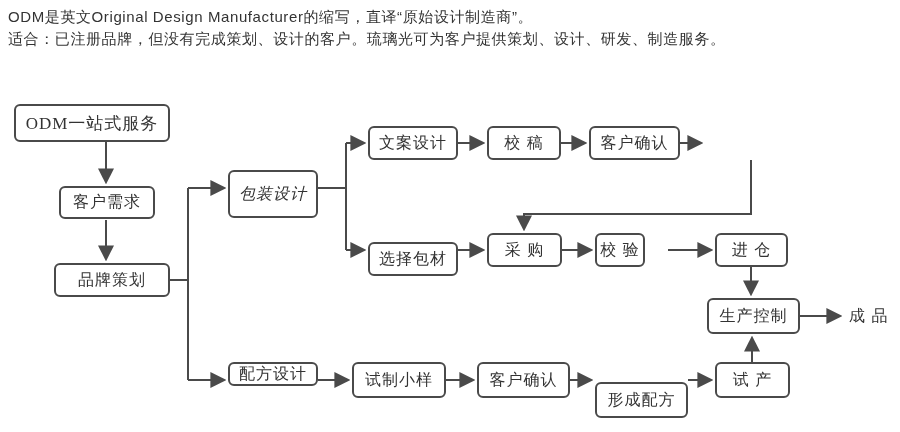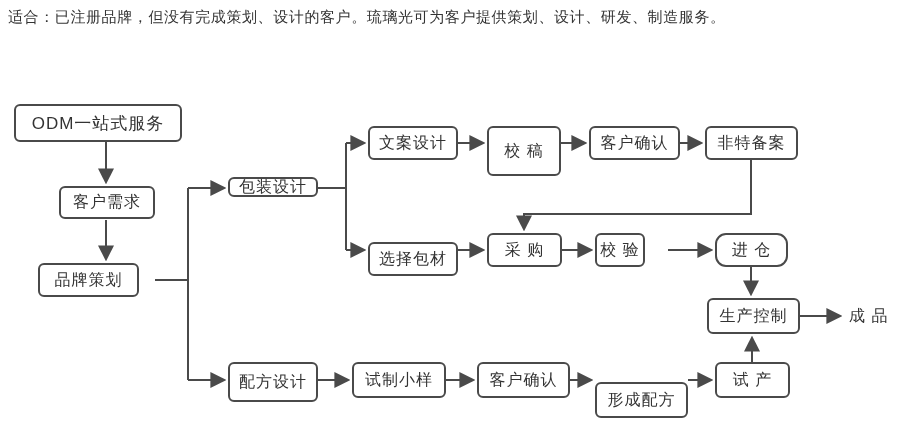--- a/index.html
+++ b/index.html
@@ -35,20 +35,21 @@
     letter-spacing: 1px;
     white-space: nowrap;
   }
 </style>
 </head>
 <body>
 
 <div class="page">
 
   <div class="intro">
+    <p class="intro-line">ODM是英文Original Design Manufacturer的缩写，直译“原始设计制造商”。</p>
     <p class="intro-line">适合：已注册品牌，但没有完成策划、设计的客户。琉璃光可为客户提供策划、设计、研发、制造服务。</p>
   </div>
 
   <svg class="connectors" width="900" height="432" xmlns="http://www.w3.org/2000/svg">
     <defs>
       <marker id="arw" viewBox="0 0 10 10" refX="8.5" refY="5" markerWidth="8" markerHeight="8" orient="auto">
         <path d="M0,0 L10,5 L0,10 z" fill="#4a4a4a"></path>
       </marker>
     </defs>
     <path class="edge arrow" d="M106,142 V182"></path>
@@ -70,77 +71,74 @@
     <path class="edge arrow" d="M668,250 H711"></path>
     <path class="edge arrow" d="M751,267 V294"></path>
     <path class="edge arrow" d="M800,316 H840"></path>
     <path class="edge arrow" d="M752,362 V338"></path>
     <path class="edge arrow" d="M318,380 H348"></path>
     <path class="edge arrow" d="M446,380 H473"></path>
     <path class="edge arrow" d="M570,380 H591"></path>
     <path class="edge arrow" d="M688,380 H711"></path>
   </svg>
 
-  <div class="node node-lg" style="left:14px; top:104px; width:168px; height:38px;">
+  <div class="node node-lg" style="left:14px; top:104px; width:156px; height:38px;font-family:Liberation Serif, serif;">
     <span>ODM一站式服务</span>
   </div>
 
   <div class="node" style="left:59px; top:186px; width:96px; height:33px;">
     <span>客户需求</span>
   </div>
 
-  <div class="node" style="left:38px; top:263px; width:101px; height:34px;">
+  <div class="node" style="left:54px; top:263px; width:116px; height:34px;">
     <span>品牌策划</span>
   </div>
 
-  <div class="node" style="left:228px; top:177px; width:90px; height:20px;">
+  <div class="node" style="left:228px; top:170px; width:90px; height:48px;font-style:italic;">
     <span>包装设计</span>
   </div>
 
   <div class="node" style="left:368px; top:126px; width:90px; height:34px;">
     <span>文案设计</span>
   </div>
 
-  <div class="node" style="left:487px; top:126px; width:74px; height:50px;">
+  <div class="node" style="left:487px; top:126px; width:74px; height:34px;">
     <span>校 稿</span>
   </div>
 
   <div class="node" style="left:589px; top:126px; width:91px; height:34px;">
     <span>客户确认</span>
   </div>
 
-  <div class="node" style="left:705px; top:126px; width:93px; height:34px;">
-    <span>非特备案</span>
-  </div>
 
   <div class="node" style="left:368px; top:233px; width:90px; height:34px;margin-top:9px;">
     <span>选择包材</span>
   </div>
 
   <div class="node" style="left:487px; top:233px; width:75px; height:34px;">
     <span>采 购</span>
   </div>
 
   <div class="node" style="left:595px; top:233px; width:50px; height:34px;">
     <span>校 验</span>
   </div>
 
-  <div class="node" style="left:715px; top:233px; width:73px; height:34px;border-radius:11px;">
+  <div class="node" style="left:715px; top:233px; width:73px; height:34px;">
     <span>进 仓</span>
   </div>
 
   <div class="node" style="left:707px; top:298px; width:93px; height:36px;">
     <span>生产控制</span>
   </div>
 
   <div class="plain" style="left:849px; top:306px; width:50px; height:20px;">
     <span>成 品</span>
   </div>
 
-  <div class="node" style="left:228px; top:362px; width:90px; height:40px;">
+  <div class="node" style="left:228px; top:362px; width:90px; height:24px;">
     <span>配方设计</span>
   </div>
 
   <div class="node" style="left:352px; top:362px; width:94px; height:36px;">
     <span>试制小样</span>
   </div>
 
   <div class="node" style="left:477px; top:362px; width:93px; height:36px;">
     <span>客户确认</span>
   </div>

